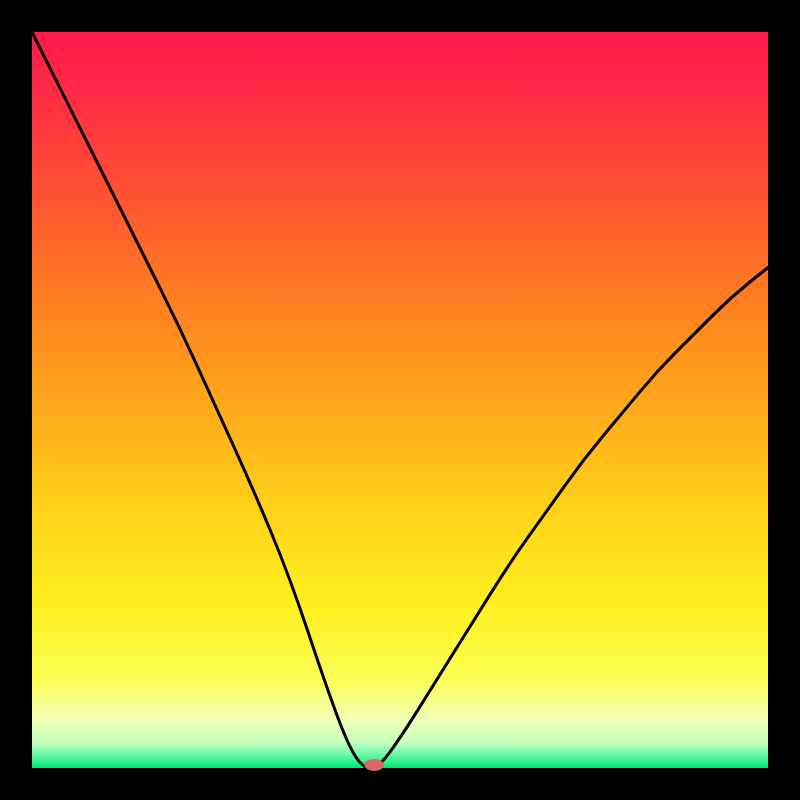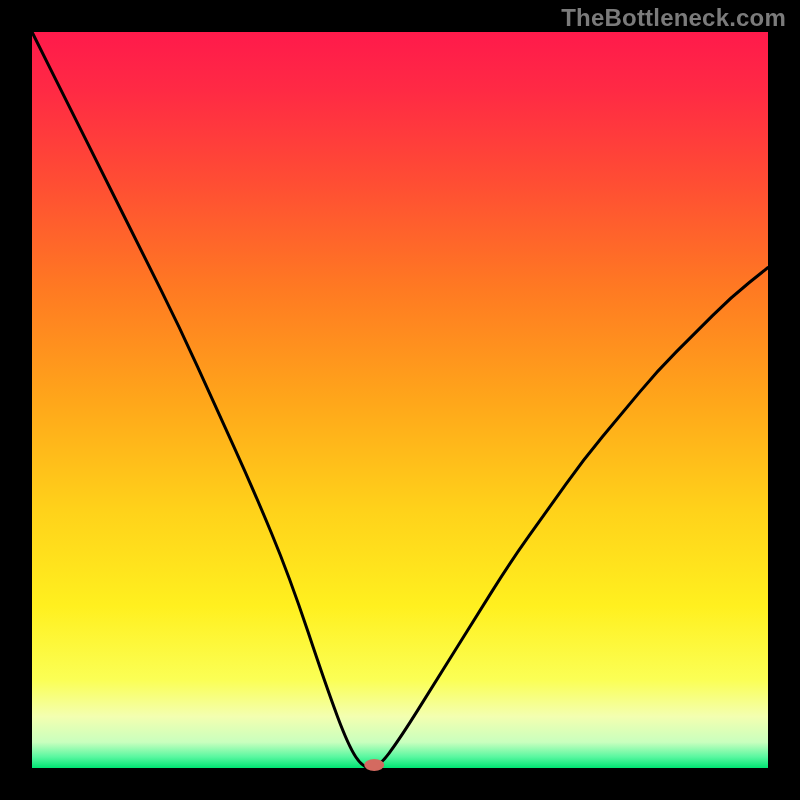--- a/index.html
+++ b/index.html
@@ -31,21 +31,20 @@
   svg.plot {
     position: absolute;
     left: 0;
     top: 0;
   }
 </style>
 </head>
 <body>
 
 <div class="frame">
-  <div class="watermark">TheBottleneck.com</div>
 
   <svg class="plot" width="800" height="800" viewBox="0 0 800 800">
     <defs>
       <linearGradient id="bg-grad" x1="0" y1="0" x2="0" y2="1">
           <stop offset="0%" stop-color="#ff1a4b"></stop>
           <stop offset="8%" stop-color="#ff2a44"></stop>
           <stop offset="20%" stop-color="#ff4c34"></stop>
           <stop offset="35%" stop-color="#ff7a22"></stop>
           <stop offset="50%" stop-color="#ffa61a"></stop>
           <stop offset="65%" stop-color="#ffd21a"></stop>

